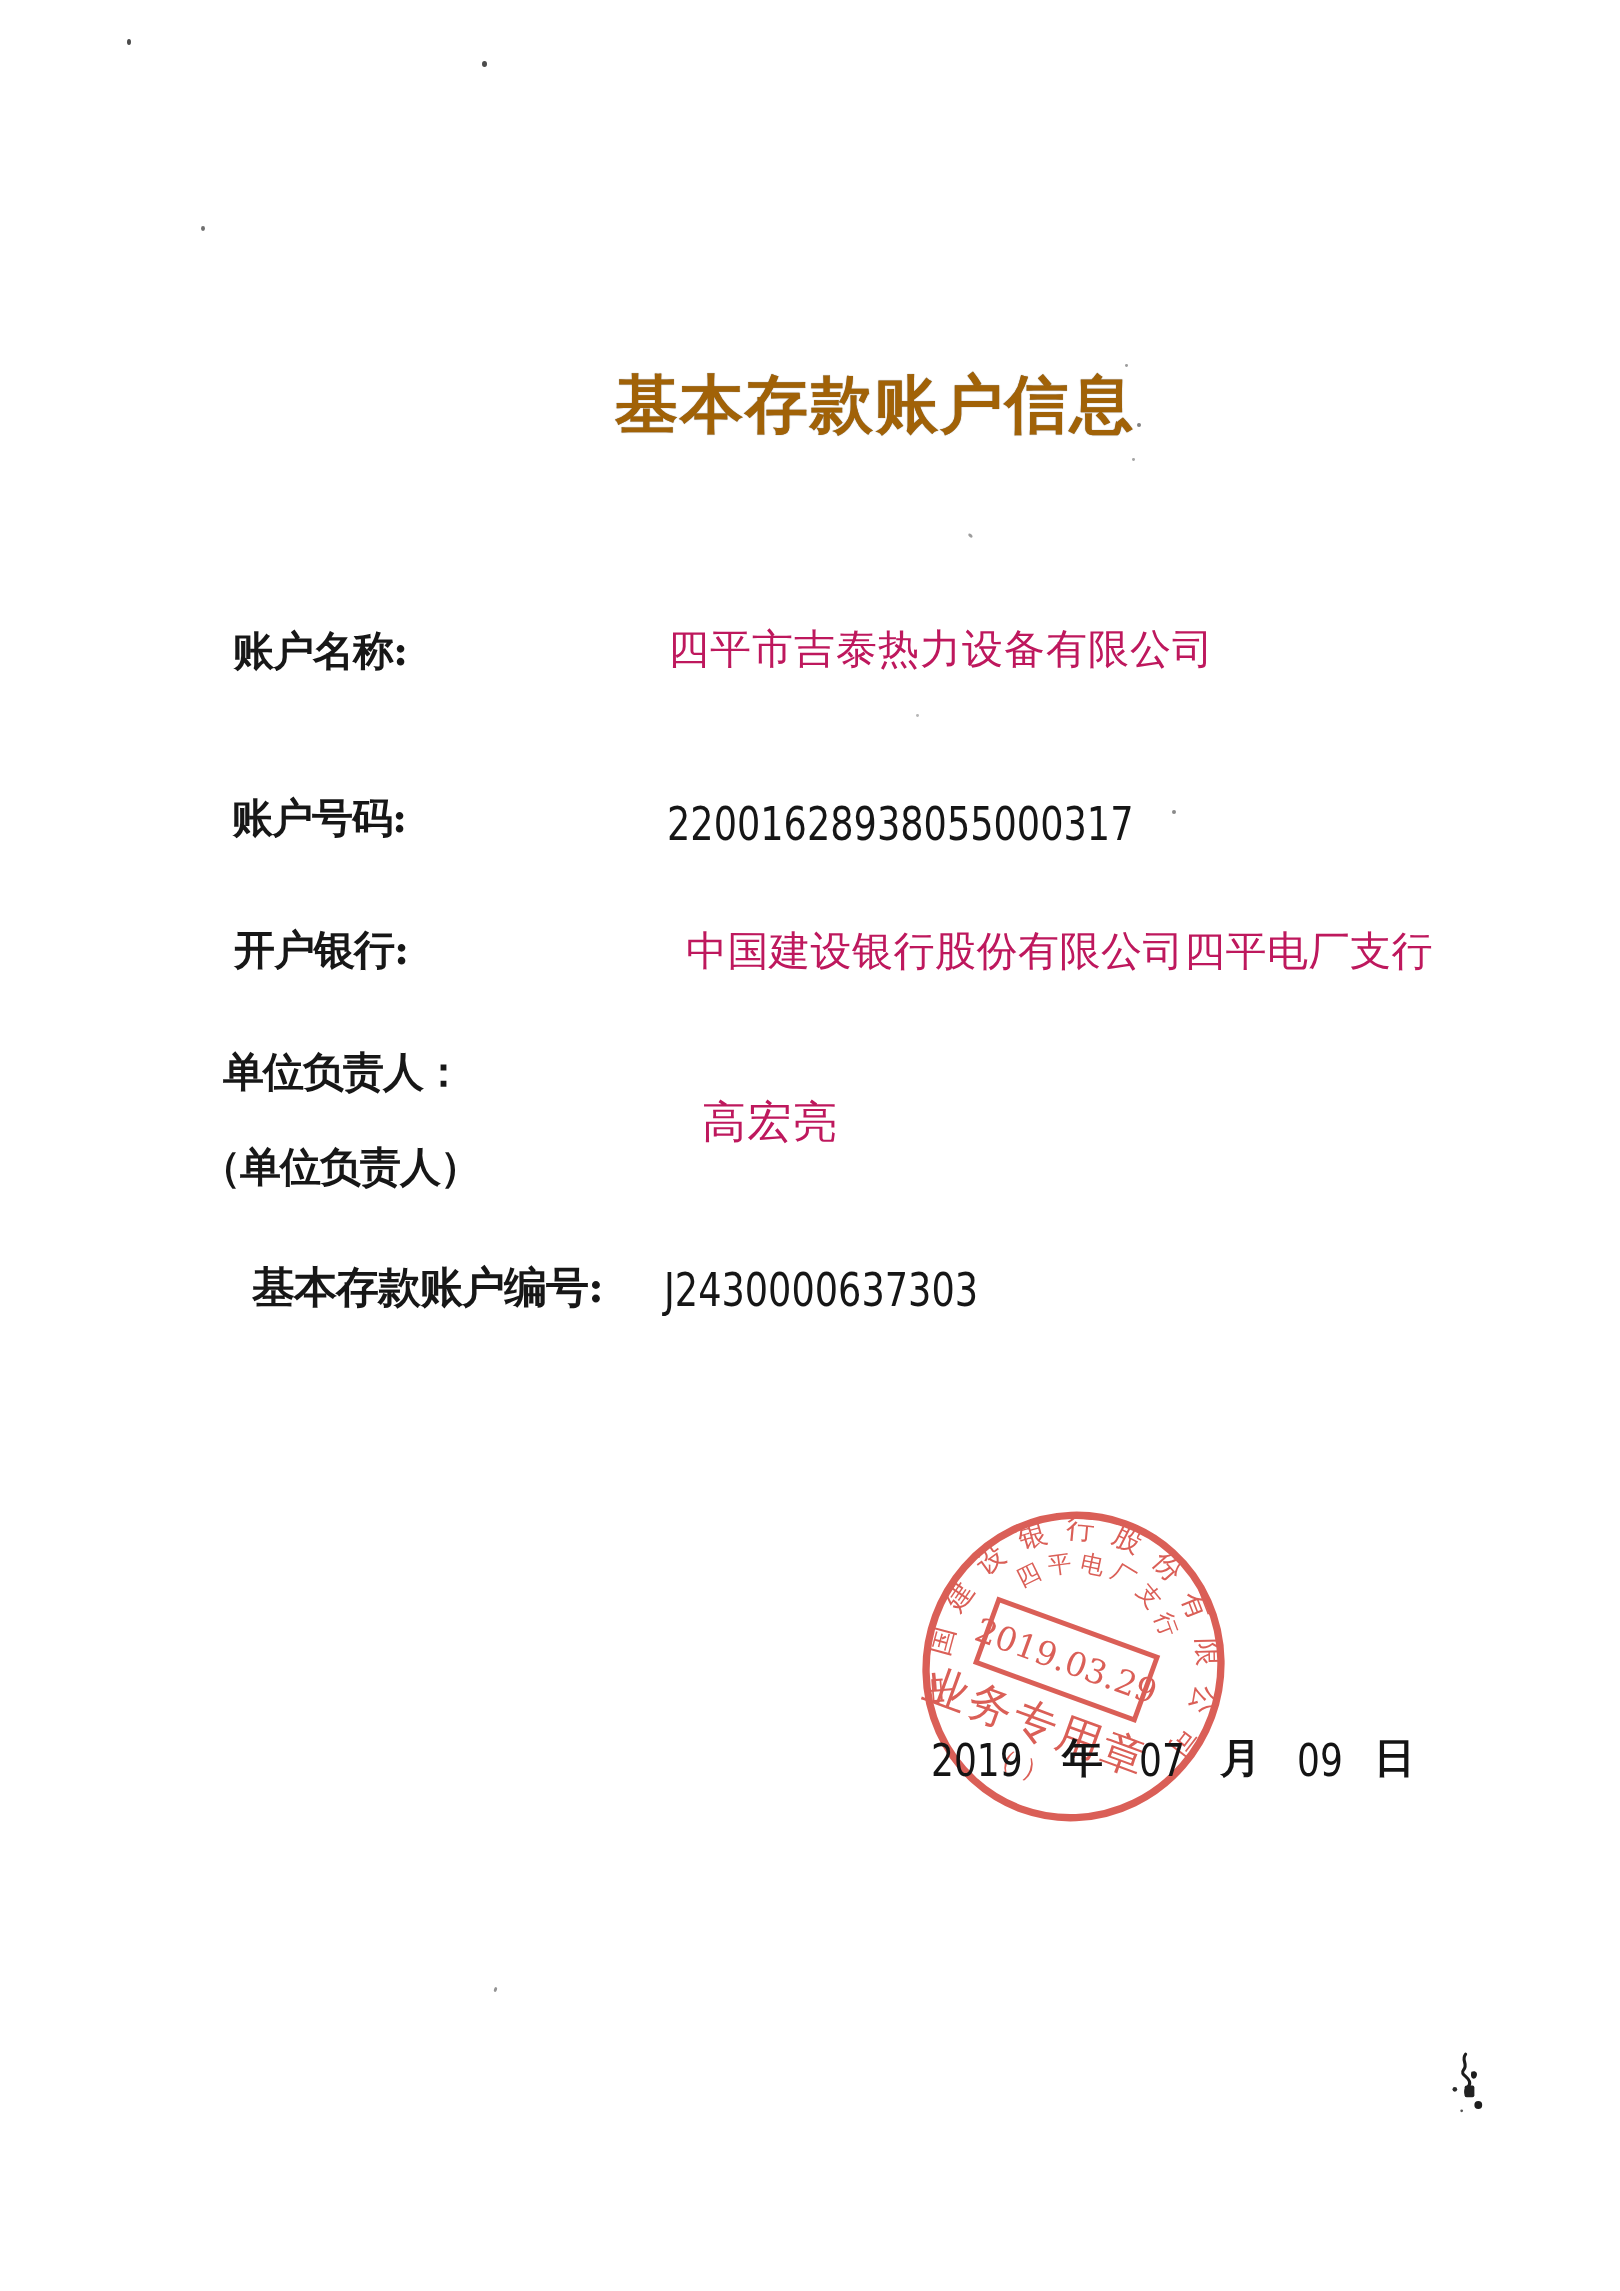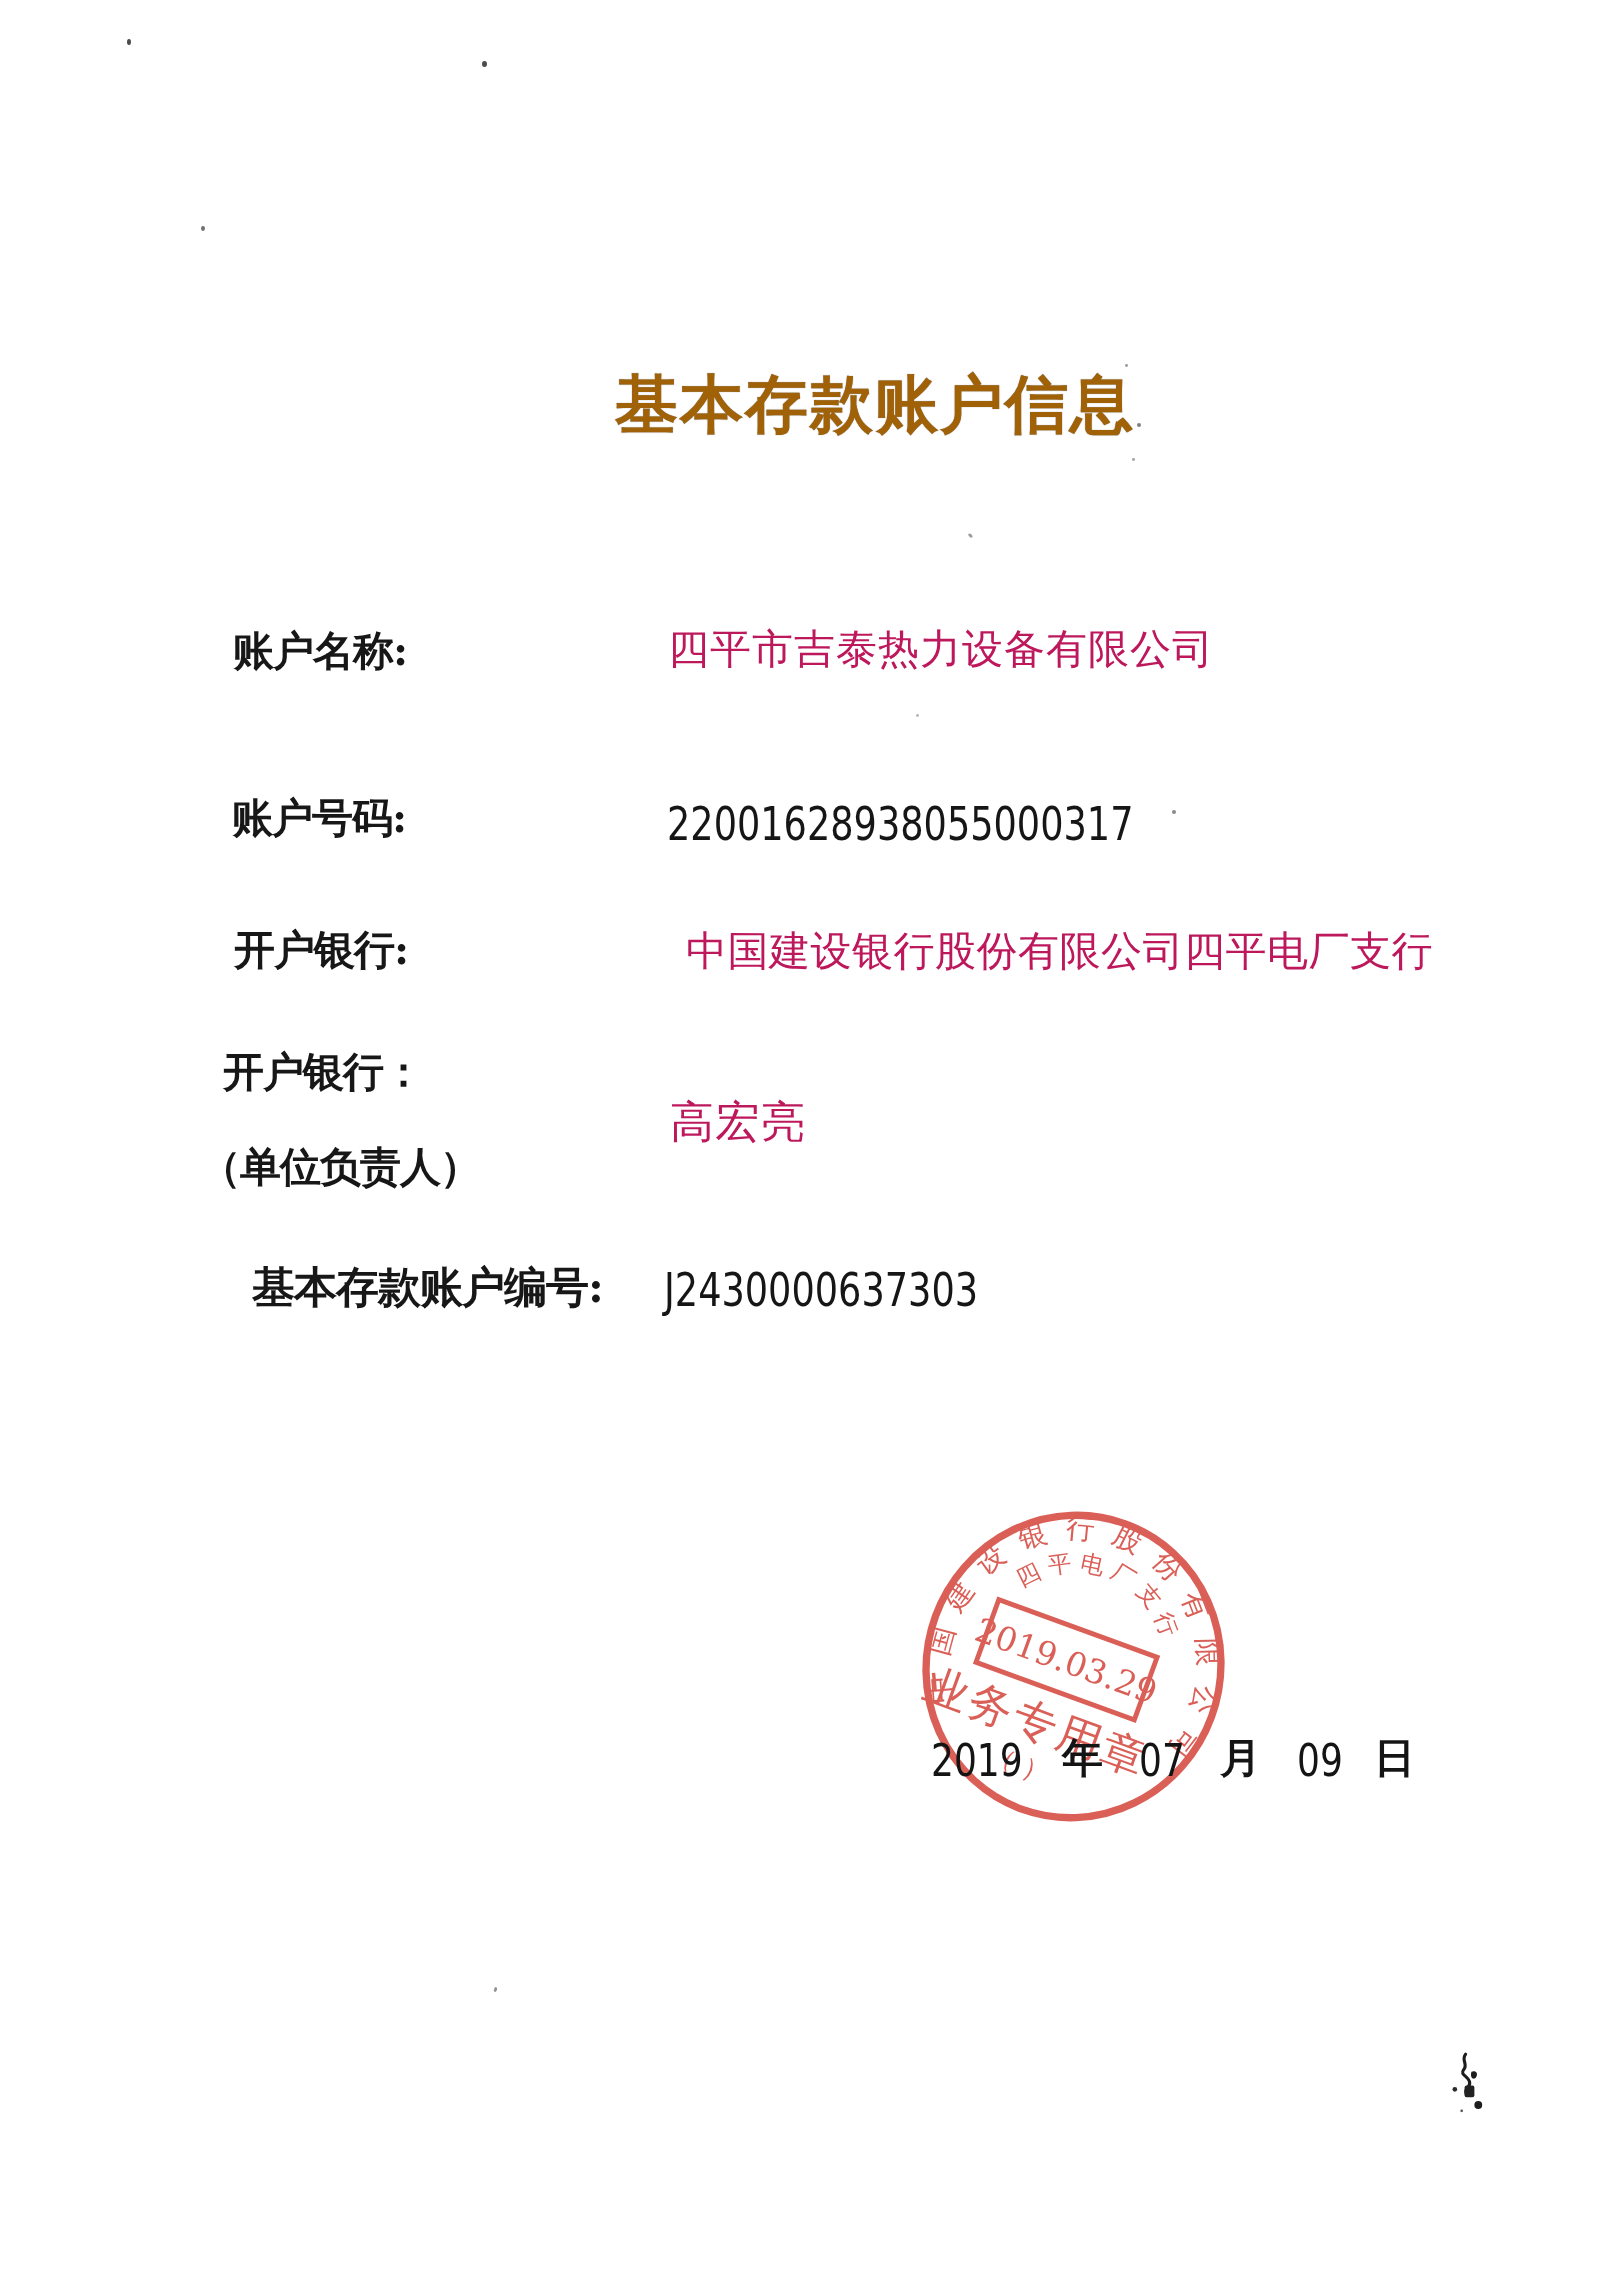--- a/index.html
+++ b/index.html
@@ -40,23 +40,23 @@
 
 <div class="abs label" style="left:233px;top:630px;">账户名称:</div>
 <div class="abs value value-name" style="left:668px;top:628px;">四平市吉泰热力设备有限公司</div>
 
 <div class="abs label" style="left:232px;top:797px;">账户号码:</div>
 <div class="abs num" style="left:667px;top:799px;">22001628938055000317</div>
 
 <div class="abs label" style="left:234px;top:929px;">开户银行:</div>
 <div class="abs value" style="left:686px;top:930px;">中国建设银行股份有限公司四平电厂支行</div>
 
-<div class="abs label" style="left:223px;top:1051px;">开户银行：</div>
+<div class="abs label" style="left:223px;top:1051px;">单位负责人：</div>
 <div class="abs label" style="left:200px;top:1116px;margin-top:30px;">（单位负责人）</div>
-<div class="abs value legal-value" style="left:670px;top:1099px;">高宏亮</div>
+<div class="abs value legal-value" style="left:702px;top:1099px;">高宏亮</div>
 
 <div class="abs label row5-label" style="left:208px;top:1265px;">基本存款账户编号:</div>
 <div class="abs num" style="left:664px;top:1265px;">J2430000637303</div>
 
 <svg class="stamp" viewBox="-169 -172 338 344" color="#d5453c">
   <defs>
     <path id="rimPath" d="M -99 83 A 127 132 0 1 1 99 83"></path>
     <path id="branchPath" d="M -80 -52 A 95 100 0 0 1 80 -52"></path>
   </defs>
   <g transform="rotate(20)">

